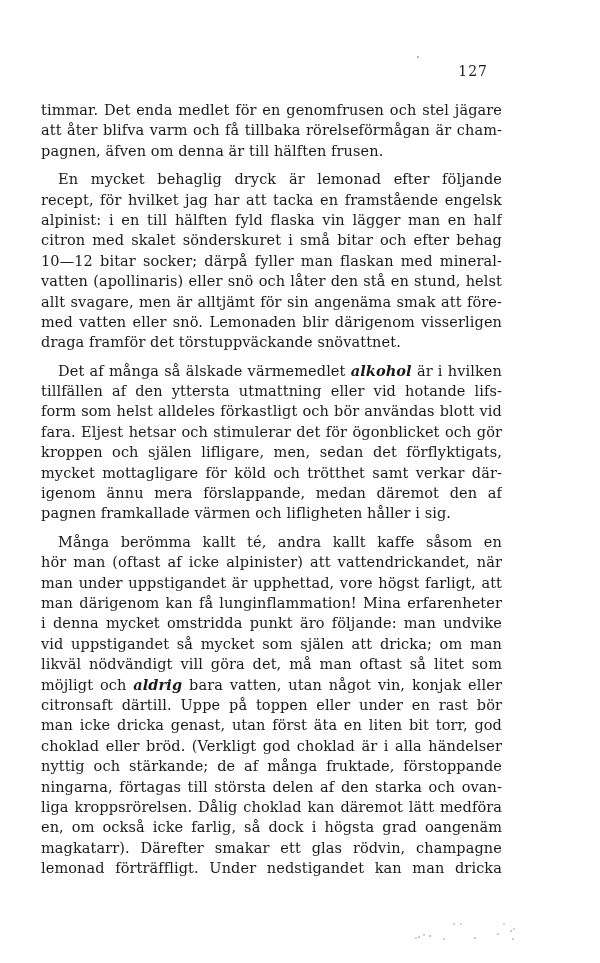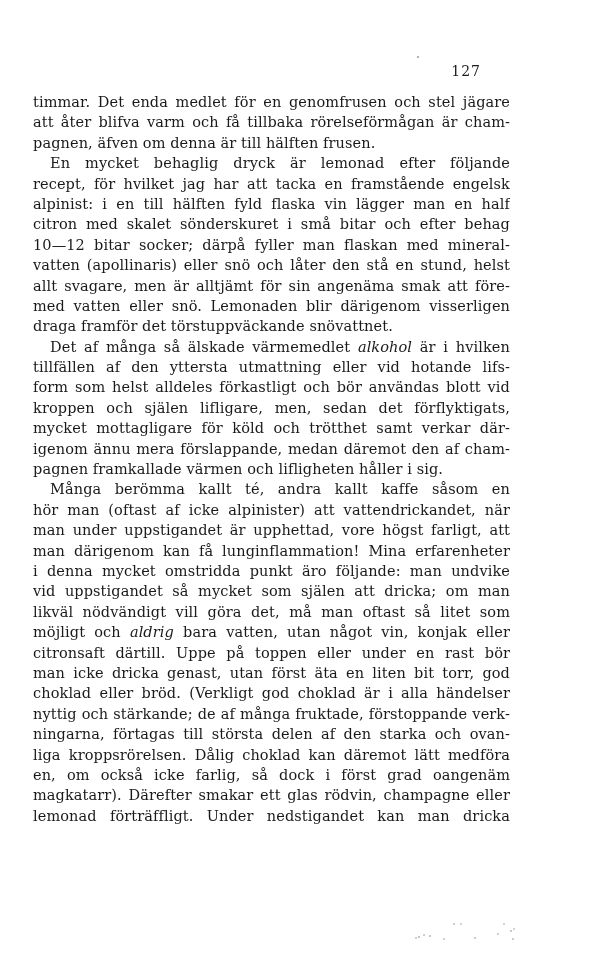--- a/index.html
+++ b/index.html
@@ -6,44 +6,44 @@
   body {
     width: 600px; height: 963px;
     background: #ffffff;
     position: relative;
     overflow: hidden;
     font-family: "DejaVu Serif", serif;
     color: #1a1a1a;
   }
   .page-number {
     position: absolute;
-    top: 63px; left: 26px; width: 455px;
+    top: 63px; left: 33px; width: 455px;
     text-align: right;
     font-size: 14px;
     letter-spacing: 1px;
     color: #1c1c1c;
   }
   .text-block {
     position: absolute;
     top: 92px; left: 33px; width: 477px;
   }
-  .paragraph { margin: 0; padding: 0; }
+  .paragraph { margin: 8px; padding: 0; }
   .line {
     font-size: 14.5px;
     line-height: 20.4px;
     height: 20.4px;
     overflow: hidden;
     text-align: justify;
     text-align-last: justify;
     white-space: normal;
     letter-spacing: 0.1px;
   }
   .line.indent { text-indent: 17px; }
   .line.nolast { text-align-last: left; }
-  .line i { font-style: italic; }
+  .line i { font-style: italic; font-weight: bold; }
   .speck {
     position: absolute;
     width: 2px; height: 2px;
     background: #9a9a9a;
     border-radius: 50%;
   }
   .speck-top { top: 56px; left: 417px; }
   .noise-cluster {
     position: absolute;
     top: 936px; left: 418px;
@@ -89,20 +89,21 @@
     <div class="line">vatten (apollinaris) eller snö och låter den stå en stund, helst</div>
     <div class="line">allt svagare, men är alltjämt för sin angenäma smak att före-</div>
     <div class="line">med vatten eller snö. Lemonaden blir därigenom visserligen</div>
     <div class="line nolast">draga framför det törstuppväckande snövattnet.</div>
   </div>
 
   <div class="paragraph">
     <div class="line indent"><span>Det af många så älskade värmemedlet </span><i>alkohol</i><span> är i hvilken</span></div>
     <div class="line">tillfällen af den yttersta utmattning eller vid hotande lifs-</div>
     <div class="line">form som helst alldeles förkastligt och bör användas blott vid</div>
+    <div class="line">fara. Eljest hetsar och stimulerar det för ögonblicket och gör</div>
     <div class="line">kroppen och själen lifligare, men, sedan det förflyktigats,</div>
     <div class="line">mycket mottagligare för köld och trötthet samt verkar där-</div>
     <div class="line">igenom ännu mera förslappande, medan däremot den af cham-</div>
     <div class="line nolast">pagnen framkallade värmen och lifligheten håller i sig.</div>
   </div>
 
   <div class="paragraph">
     <div class="line indent">Många berömma kallt té, andra kallt kaffe såsom en</div>
     <div class="line">hör man (oftast af icke alpinister) att vattendrickandet, när</div>
     <div class="line">man under uppstigandet är upphettad, vore högst farligt, att</div>
@@ -110,20 +111,20 @@
     <div class="line">i denna mycket omstridda punkt äro följande: man undvike</div>
     <div class="line">vid uppstigandet så mycket som själen att dricka; om man</div>
     <div class="line">likväl nödvändigt vill göra det, må man oftast så litet som</div>
     <div class="line"><span>möjligt och </span><i>aldrig</i><span> bara vatten, utan något vin, konjak eller</span></div>
     <div class="line">citronsaft därtill. Uppe på toppen eller under en rast bör</div>
     <div class="line">man icke dricka genast, utan först äta en liten bit torr, god</div>
     <div class="line">choklad eller bröd. (Verkligt god choklad är i alla händelser</div>
     <div class="line">nyttig och stärkande; de af många fruktade, förstoppande verk-</div>
     <div class="line">ningarna, förtagas till största delen af den starka och ovan-</div>
     <div class="line">liga kroppsrörelsen. Dålig choklad kan däremot lätt medföra</div>
-    <div class="line">en, om också icke farlig, så dock i först grad oangenäm</div>
+    <div class="line">en, om också icke farlig, så dock i högsta grad oangenäm</div>
     <div class="line">magkatarr). Därefter smakar ett glas rödvin, champagne eller</div>
     <div class="line">lemonad förträffligt. Under nedstigandet kan man dricka</div>
   </div>
 
 </div>
 
 <div class="noise-cluster"></div>
 
 </body></html>

